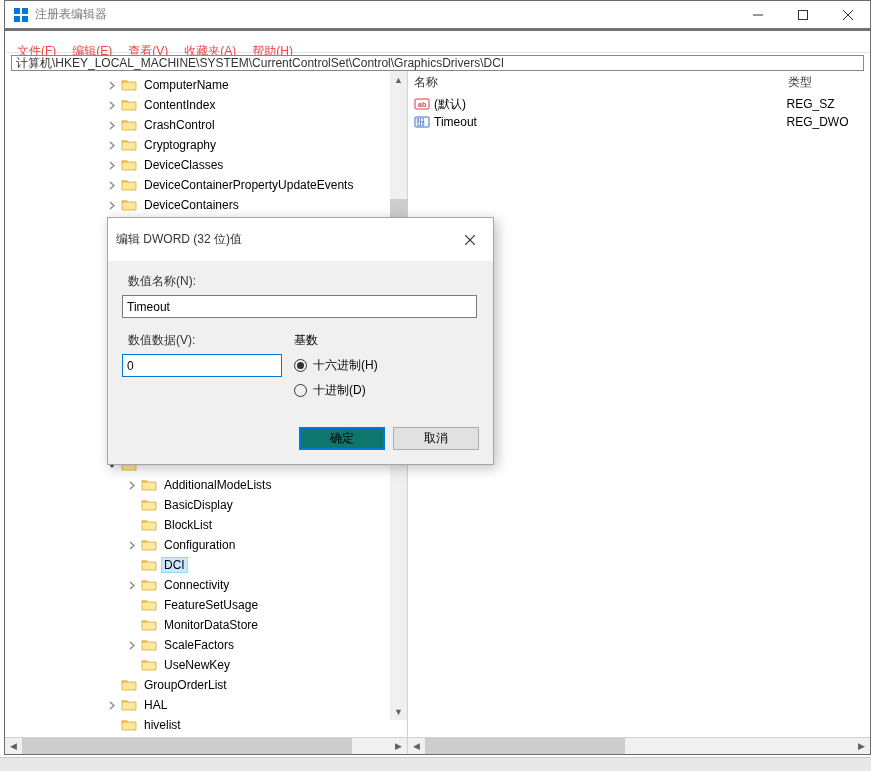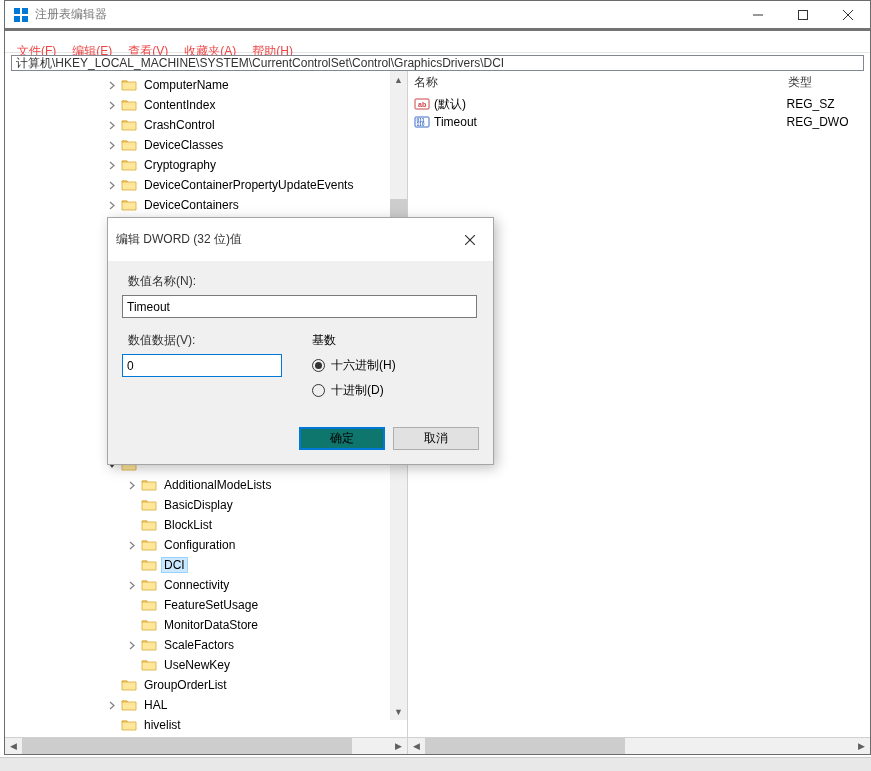--- a/index.html
+++ b/index.html
@@ -53,21 +53,21 @@
     
     
     .dialog { position: absolute; left: 107px; top: 217px; width: 387px; height: 248px; background: #f0f0f0; border: 1px solid #a5a5a5; box-shadow: 3px 3px 12px rgba(0,0,0,0.25); display:flex; flex-direction:column; }
     .dlg-title { height: 43px; background: #fff; display: flex; align-items: center; padding: 0 8px; }
     .dlg-title-text { flex: 1; font-size: 12px; color:#333; }
     .dlg-close { width: 30px; height:28px; display:flex; align-items:center; justify-content:center; cursor:pointer; font-size:14px;}
     .dlg-body { flex:1; padding: 12px 14px 10px 14px; position:relative; }
     .dlg-label { font-size:12px; color:#333; margin-bottom:5px;margin-left:6px; }
     .dlg-input { width: 355px; height: 23px; border:1px solid #7a7a7a; background:#fff; padding:2px 4px; font-size:12px; font-family:inherit; }
     .dlg-input.active { border:1px solid #0078d7; outline:none; }
-    .dlg-cols { display:flex; margin-top:14px; gap: 30px; }
+    .dlg-cols { display:flex; margin-top:14px; gap: 12px; }
     .dlg-col-left { width: 160px; }
     .dlg-col-right { flex:1; }
     .dlg-group-label { font-size:12px; margin-bottom:8px; }
     .radio-row { display:flex; align-items:center; margin-bottom:8px; font-size:12px; gap:6px; }
     .radio { width:13px; height:13px; border:1px solid #333; border-radius:50%; display:inline-flex; align-items:center; justify-content:center; }
     .radio.checked::after { content:""; width:7px; height:7px; background:#333; border-radius:50%; }
     .dlg-buttons { display:flex; justify-content:flex-end; gap:8px; padding: 0 14px 14px 0; }
     .dlg-btn { width:86px; height:23px; border:1px solid #adadad; background:#e1e1e1; font-size:12px; cursor:pointer; font-family:inherit;}
     .dlg-btn.default { border:2px solid #0078d7; background:#0f766e; }
     
@@ -171,35 +171,35 @@
                 <svg width="9" height="9">
                   <path d="M2 1 L6 4.5 L2 8" fill="none" stroke="#808080" stroke-width="1.2"></path>
                 </svg>
               </span>
               <span class="folder-icon">
                 <svg viewBox="0 0 16 14">
                   <path d="M1 3 L1 12 L15 12 L15 4 L7 4 L6 3 Z" fill="#ffe79c" stroke="#d9a93a" stroke-width="0.8"></path>
                   <path d="M1 3 L6 3 L7 4 L1 4 Z" fill="#ffd966" stroke="#d9a93a" stroke-width="0.8"></path>
                 </svg>
               </span>
+              <span class="tree-label">Cryptography</span>
+            </div>
+            <div class="tree-row" style="--indent: 100px;">
+              <span class="expander ">
+                <svg width="9" height="9">
+                  <path d="M2 1 L6 4.5 L2 8" fill="none" stroke="#808080" stroke-width="1.2"></path>
+                </svg>
+              </span>
+              <span class="folder-icon">
+                <svg viewBox="0 0 16 14">
+                  <path d="M1 3 L1 12 L15 12 L15 4 L7 4 L6 3 Z" fill="#ffe79c" stroke="#d9a93a" stroke-width="0.8"></path>
+                  <path d="M1 3 L6 3 L7 4 L1 4 Z" fill="#ffd966" stroke="#d9a93a" stroke-width="0.8"></path>
+                </svg>
+              </span>
               <span class="tree-label">DeviceClasses</span>
-            </div>
-            <div class="tree-row" style="--indent: 100px;">
-              <span class="expander ">
-                <svg width="9" height="9">
-                  <path d="M2 1 L6 4.5 L2 8" fill="none" stroke="#808080" stroke-width="1.2"></path>
-                </svg>
-              </span>
-              <span class="folder-icon">
-                <svg viewBox="0 0 16 14">
-                  <path d="M1 3 L1 12 L15 12 L15 4 L7 4 L6 3 Z" fill="#ffe79c" stroke="#d9a93a" stroke-width="0.8"></path>
-                  <path d="M1 3 L6 3 L7 4 L1 4 Z" fill="#ffd966" stroke="#d9a93a" stroke-width="0.8"></path>
-                </svg>
-              </span>
-              <span class="tree-label">Cryptography</span>
             </div>
             <div class="tree-row" style="--indent: 100px;">
               <span class="expander ">
                 <svg width="9" height="9">
                   <path d="M2 1 L6 4.5 L2 8" fill="none" stroke="#808080" stroke-width="1.2"></path>
                 </svg>
               </span>
               <span class="folder-icon">
                 <svg viewBox="0 0 16 14">
                   <path d="M1 3 L1 12 L15 12 L15 4 L7 4 L6 3 Z" fill="#ffe79c" stroke="#d9a93a" stroke-width="0.8"></path>

